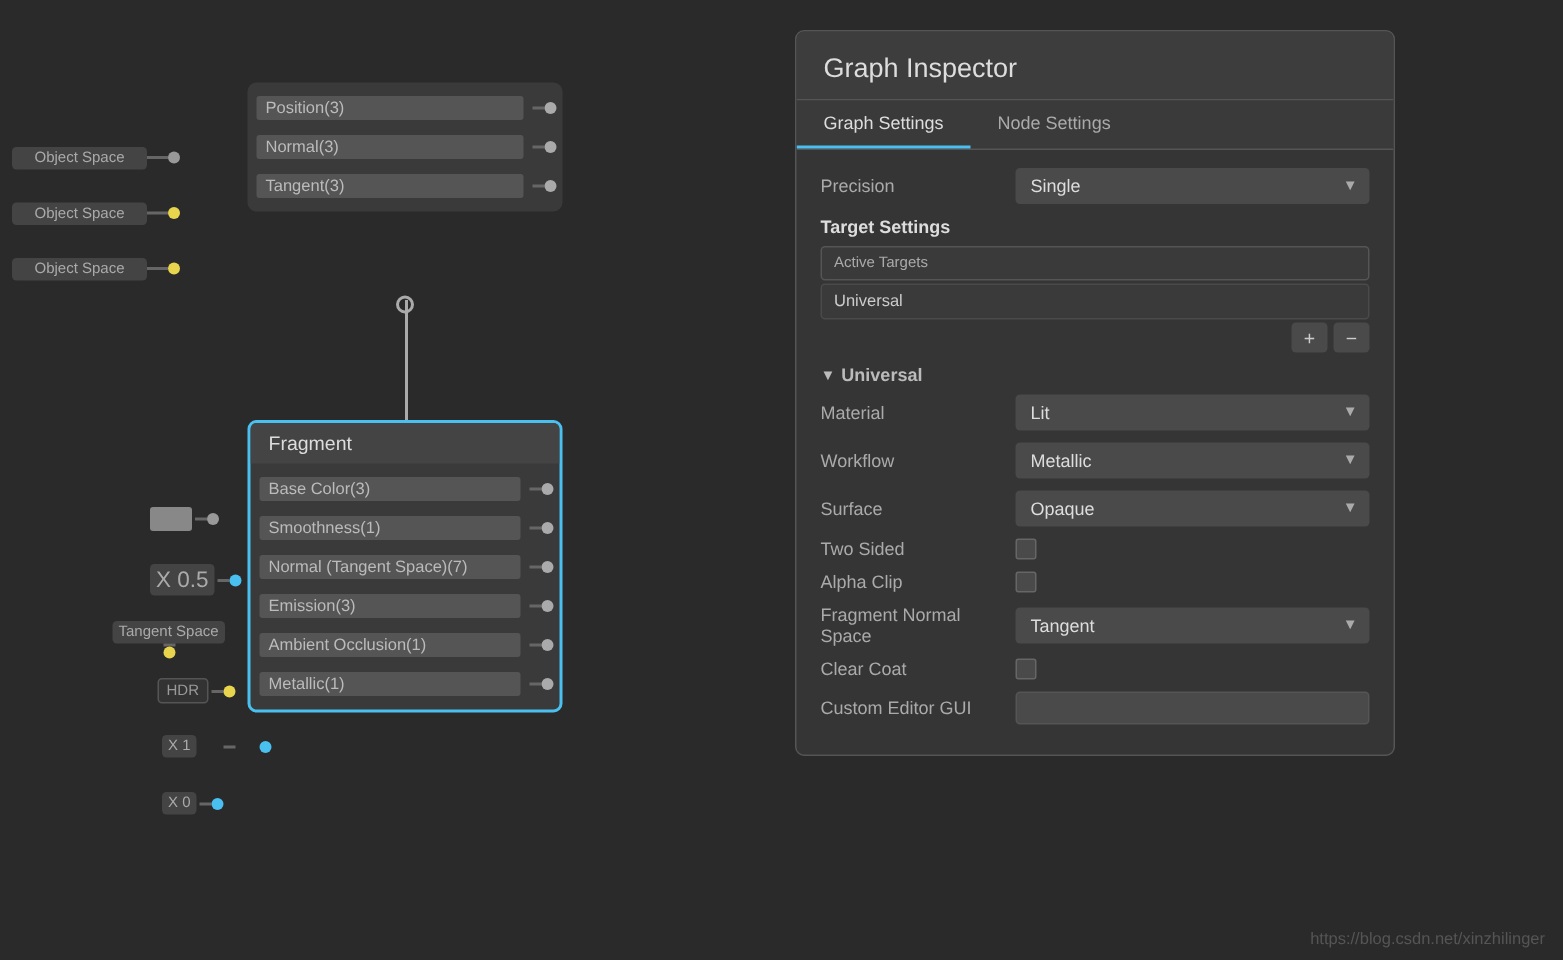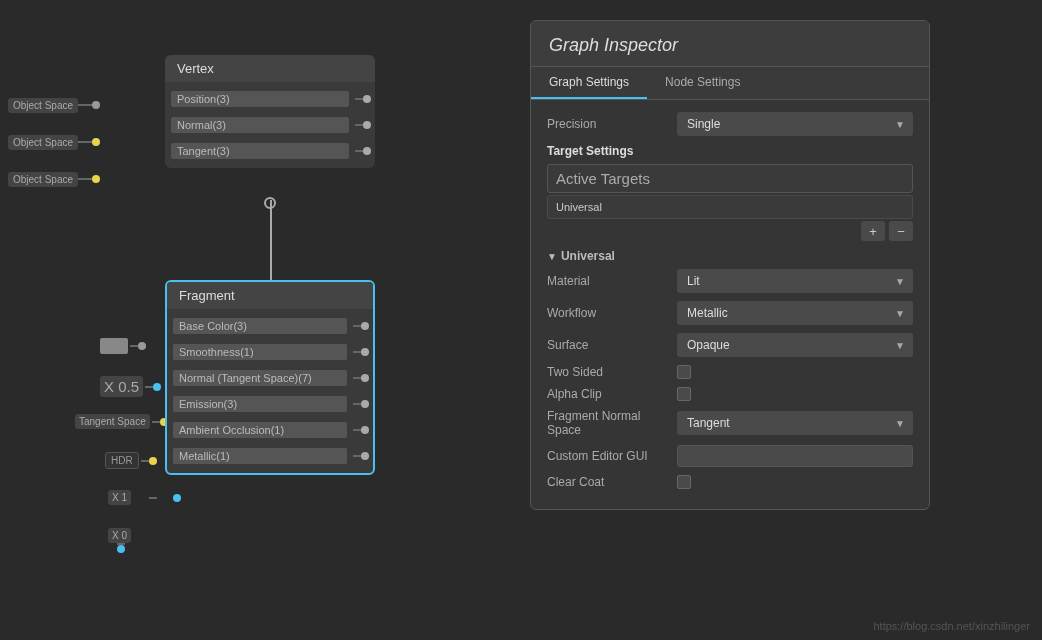--- a/index.html
+++ b/index.html
@@ -73,21 +73,21 @@
       display: flex;
       align-items: center;
       height: 26px;
       margin-bottom: 2px;
     }
 
     .left-label {
       background-color: #444;
       color: #aaa;
       font-size: 10px;
-      padding: 2px 5px;
+      padding: 2px 15px;
       border-radius: 3px;
       white-space: nowrap;
     }
 
     .connector-line-h {
       height: 2px;
       background-color: #666;
       width: 14px;
     }
 
@@ -116,21 +116,20 @@
       overflow: hidden;
       border: 1px solid #555;
     }
 
     .inspector-title {
       background-color: #3d3d3d;
       padding: 14px 18px 10px;
       font-size: 18px;
       color: #ddd;
       border-bottom: 1px solid #555;
-      font-style: italic;
     }
 
     .inspector-tabs {
       display: flex;
       border-bottom: 1px solid #555;
       background-color: #3a3a3a;
     }
 
     .tab-btn {
       padding: 8px 18px;
@@ -196,21 +195,21 @@
       font-size: 12px;
       margin-bottom: 6px;
     }
 
     .active-targets-box {
       background-color: #3a3a3a;
       border: 1px solid #555;
       border-radius: 3px;
       padding: 5px 8px;
       color: #aaa;
-      font-size: 15px;
+      font-size: 10px;
       margin-bottom: 2px;
     }
 
     .universal-item {
       background-color: #3a3a3a;
       border: 1px solid #4a4a4a;
       border-radius: 3px;
       padding: 5px 8px;
       color: #ccc;
       font-size: 11px;
@@ -332,21 +331,20 @@
   </div>
   <div style="position:absolute; left:8px; top:166px;">
     <div class="left-input-item">
       <span class="left-label">Object Space</span>
       <div class="connector-line-h"></div>
       <div class="connector-dot dot-tangent"></div>
     </div>
   </div>
 
   <div class="node-box vertex-node">
-    <div class="node-header">Vertex</div>
     <div class="node-body">
 
       <div class="vertex-port">
         <span class="vertex-port-name">Position(3)</span>
         <div class="right-line"></div>
         <div class="right-dot dot-position"></div>
       </div>
 
       <div class="vertex-port">
         <span class="vertex-port-name">Normal(3)</span>
@@ -373,39 +371,39 @@
     <div class="connector-line-h" style="width:8px;"></div>
     <div class="connector-dot dot-basecolor"></div>
   </div>
 
   <div style="position:absolute; left:100px; top:376px; display:flex; align-items:center;">
     <span style="background:#444; color:#aaa; font-size:15px; padding:2px 4px; border-radius:3px; margin-right:2px;">X  0.5</span>
     <div class="connector-line-h" style="width:8px;"></div>
     <div class="connector-dot dot-smoothness"></div>
   </div>
 
-  <div style="position:absolute; left:75px; top:414px; display:flex; align-items:center;">
+  <div style="position:absolute; left:75px; top:414px; display:flex; align-items:center;flex-direction:column;">
     <span style="background:#444; color:#aaa; font-size:10px; padding:2px 4px; border-radius:3px; margin-right:2px;">Tangent Space</span>
     <div class="connector-line-h" style="width:8px;"></div>
     <div class="connector-dot dot-normalts"></div>
   </div>
 
   <div style="position:absolute; left:105px; top:452px; display:flex; align-items:center;">
     <span style="background:#333; color:#999; font-size:10px; padding:2px 5px; border-radius:3px; border:1px solid #555; margin-right:2px;">HDR</span>
     <div class="connector-line-h" style="width:8px;"></div>
     <div class="connector-dot dot-emission"></div>
   </div>
 
   <div style="position:absolute; left:108px; top:490px; display:flex; align-items:center;gap:16px;">
     <span style="background:#444; color:#aaa; font-size:10px; padding:2px 4px; border-radius:3px; margin-right:2px;">X  1</span>
     <div class="connector-line-h" style="width:8px;"></div>
     <div class="connector-dot dot-ao"></div>
   </div>
 
-  <div style="position:absolute; left:108px; top:528px; display:flex; align-items:center;flex-direction:column;">
+  <div style="position:absolute; left:108px; top:528px; display:flex; align-items:center;">
     <span style="background:#444; color:#aaa; font-size:10px; padding:2px 4px; border-radius:3px; margin-right:2px;">X  0</span>
     <div class="connector-line-h" style="width:8px;"></div>
     <div class="connector-dot dot-metallic"></div>
   </div>
 
   <div class="node-box fragment-node">
     <div class="node-header">Fragment</div>
     <div class="node-body">
 
       <div class="vertex-port">
@@ -518,24 +516,24 @@
 
     <div class="settings-row">
       <span class="settings-label">Fragment Normal Space</span>
       <div class="dropdown-container">
         <select class="dropdown-select"><option>Tangent</option></select>
         <span class="dropdown-arrow">▼</span>
       </div>
     </div>
 
     <div class="settings-row">
+      <span class="settings-label">Clear Coat</span>
+      <input type="checkbox" class="checkbox-input" style="">
+    </div>
+
+    <div class="settings-row">
       <span class="settings-label">Custom Editor GUI</span>
       <input type="text" class="text-input-field" value="" style="">
     </div>
-
-    <div class="settings-row">
-      <span class="settings-label">Clear Coat</span>
-      <input type="checkbox" class="checkbox-input" style="">
-    </div>
   </div>
 </div>
 
 <div class="watermark">https://blog.csdn.net/xinzhilinger</div>
 
 </body></html>

